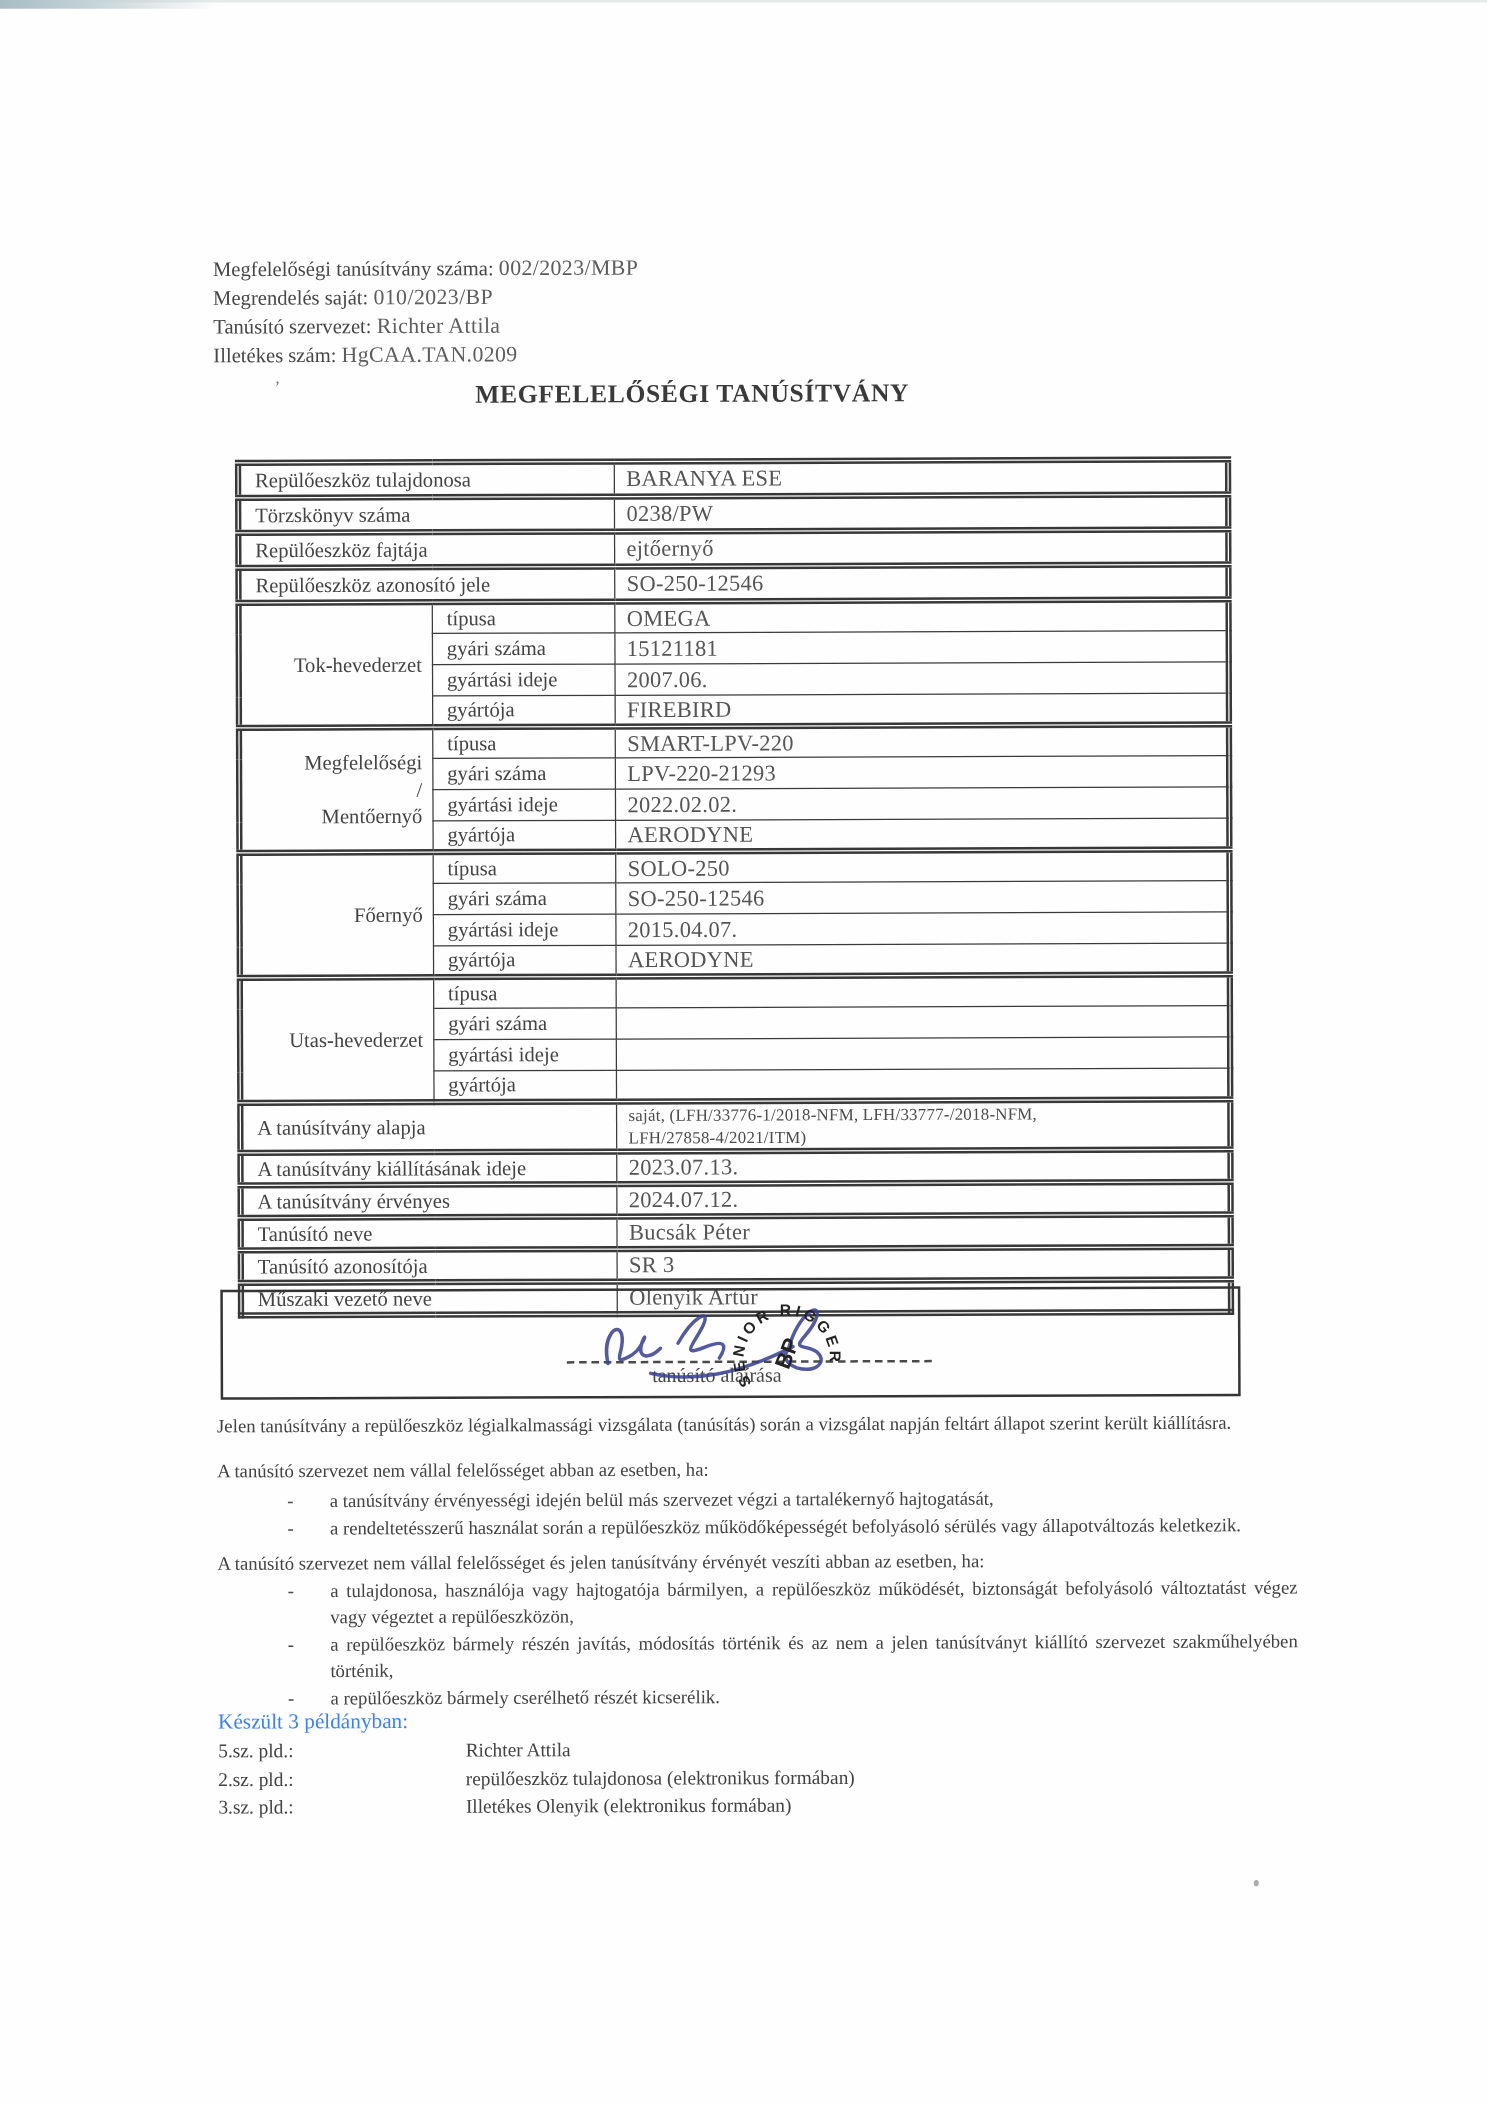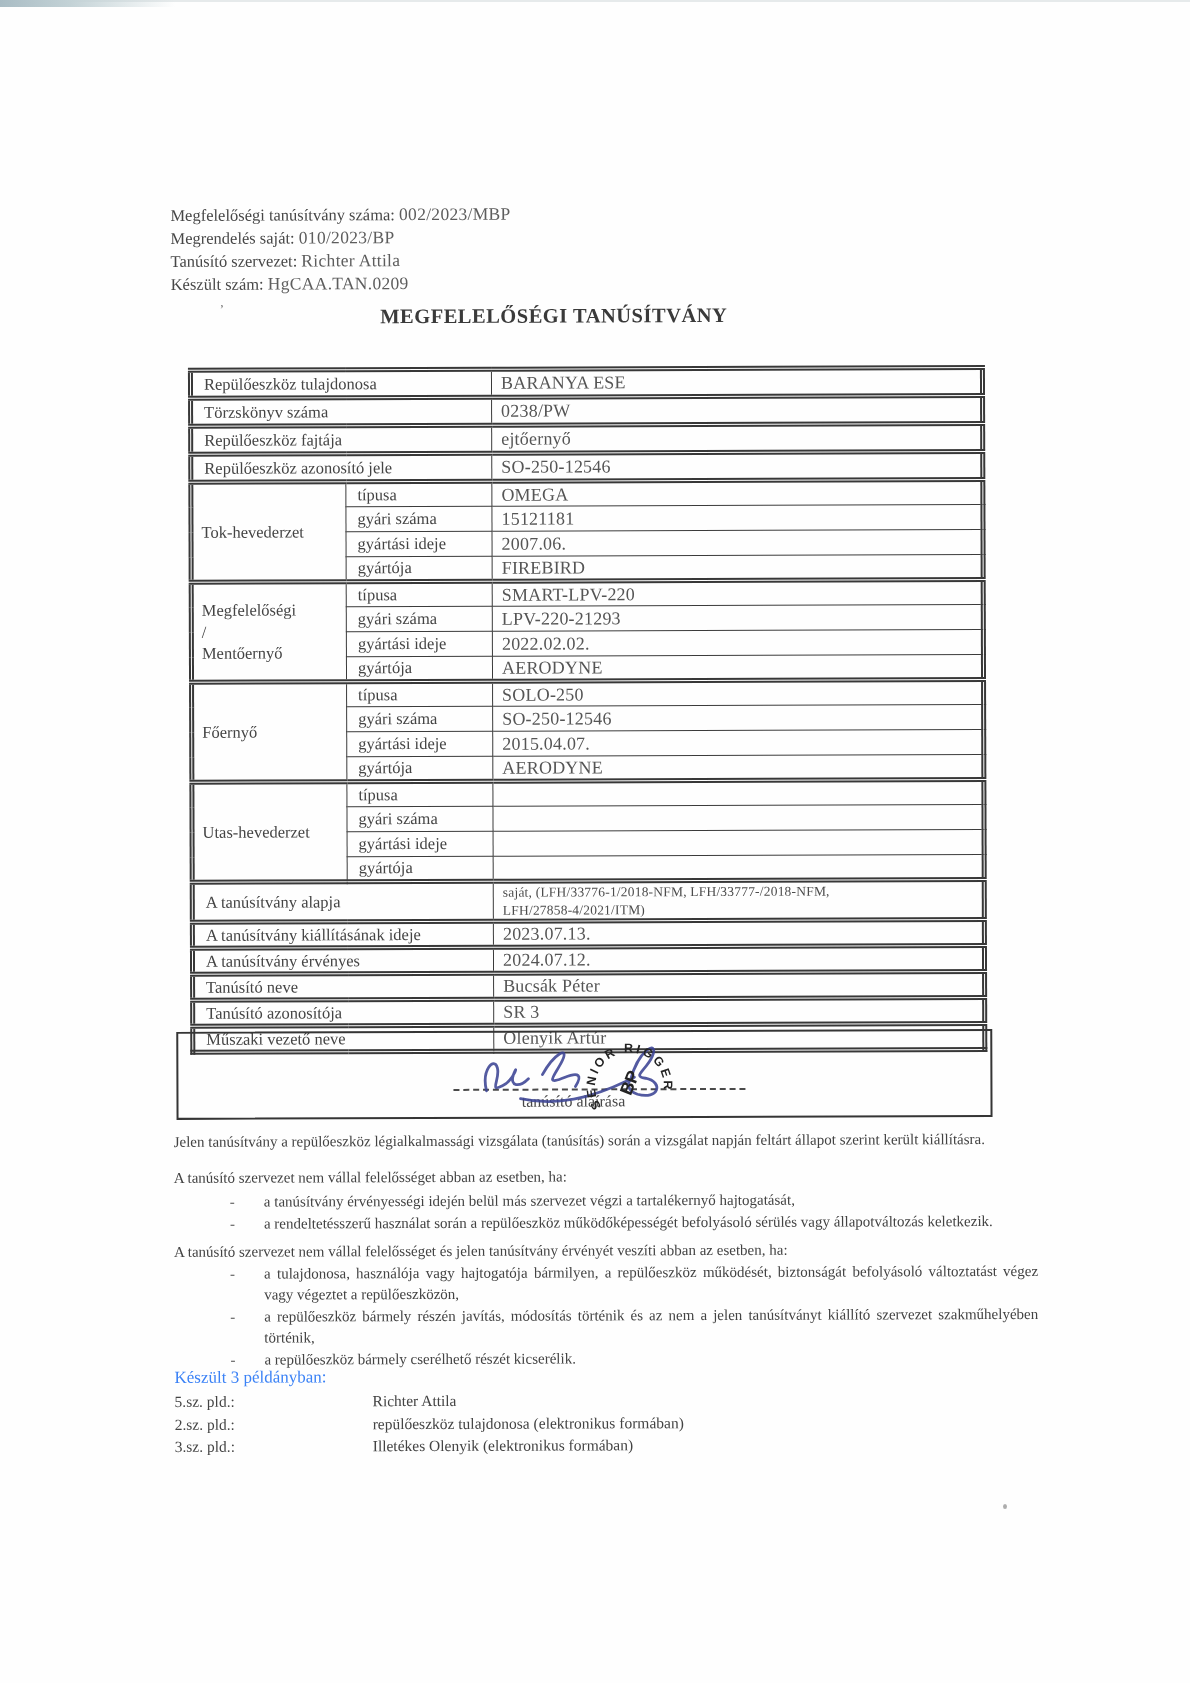--- a/index.html
+++ b/index.html
@@ -28,21 +28,21 @@
 
   
   .doc-table{position:absolute;left:189px;top:366px;width:797px;
     border-collapse:collapse;table-layout:fixed;}
   .doc-table td{border:1.6px solid #3b3b3b;padding:0 8px;vertical-align:middle;
     font-size:16.5px;color:#444;overflow:hidden;white-space:nowrap;}
   .doc-table tr.dbl td{border-top:5px double #383838;}
   .doc-table{border:5px double #383838;}
   tr.r1{height:28px;} tr.rg{height:25px;} tr.rb{height:24px;} tr.rbt{height:40px;}
   td.lbl{padding-left:11px;}
-  td.glbl{text-align:left;white-space:pre-line;line-height:1.3;}
+  td.glbl{text-align:right;white-space:pre-line;line-height:1.3;}
   td.val{font-size:18px;color:#555;padding-left:9px;letter-spacing:.2px;}
   td.val-sm{font-size:13.5px;line-height:1.3;white-space:pre-line;color:#4c4c4c;}
 
   
   .sign-box{position:absolute;left:175px;top:1030px;width:812px;height:84px;
     border:2px solid #353535;}
   .sig-svg{position:absolute;left:300px;top:4px;}
   .sig-dash{position:absolute;left:275px;top:56px;width:292px;border-top:2px dashed #4a4a4a;}
   .sig-caption{position:absolute;left:285px;top:60px;width:220px;text-align:center;
     font-size:16px;color:#474747;}
@@ -72,21 +72,21 @@
 <div class="page">
   <div class="edge-line"></div>
   <div class="edge-strip"></div>
 
   <div class="tilt">
 
     <div class="hdr">
       <div><span>Megfelelőségi tanúsítvány száma:</span> <span class="v">002/2023/MBP</span></div>
       <div><span>Megrendelés saját:</span> <span class="v">010/2023/BP</span></div>
       <div><span>Tanúsító szervezet:</span> <span class="v">Richter Attila</span></div>
-      <div><span>Készült szám:</span> <span class="v">HgCAA.TAN.0209</span></div>
+      <div><span>Illetékes szám:</span> <span class="v">HgCAA.TAN.0209</span></div>
     </div>
 
     <span class="header-tick">’</span>
 
     <div class="title">MEGFELELŐSÉGI TANÚSÍTVÁNY</div>
 
     <table class="doc-table">
       <colgroup>
           <col style="width:155px">
           <col style="width:146px">

